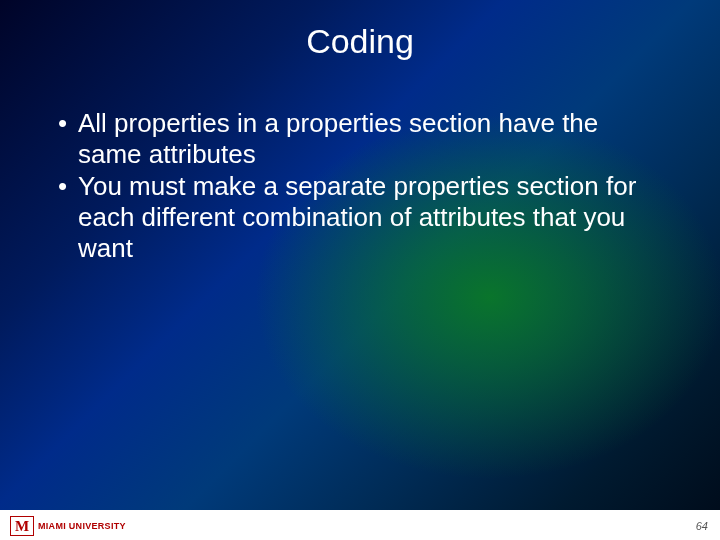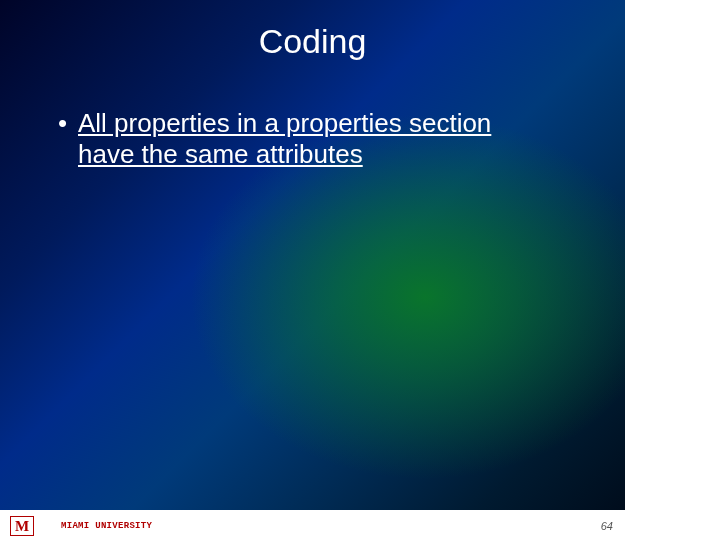--- a/index.html
+++ b/index.html
@@ -5,27 +5,26 @@
   html, body {
     margin: 0;
     padding: 0;
     width: 720px;
     height: 540px;
     overflow: hidden;
     font-family: Arial, Helvetica, sans-serif;
   }
   .slide {
     position: relative;
-    width: 601px;
+    width: 720px;
     height: 540px;
     background:
       radial-gradient(ellipse 360px 280px at 68% 55%, rgba(10,120,40,0.95) 0%, rgba(10,120,40,0.6) 25%, rgba(10,60,120,0.0) 65%),
       linear-gradient(135deg, #000428 0%, #001a5c 25%, #002b8a 40%, #003a7a 55%, #002b55 70%, #001a30 85%, #000a18 100%);
     color: #ffffff;
-    padding-left: 24px;
   }
   .title {
     position: absolute;
     top: 22px;
     left: 0;
     width: 100%;
     text-align: center;
     font-size: 34px;
     font-weight: 400;
     color: #ffffff;
@@ -41,21 +40,20 @@
   }
   .body ul {
     list-style: none;
     margin: 0;
     padding: 0;
   }
   .body li {
     position: relative;
     padding-left: 20px;
     margin-bottom: 2px;
-    text-decoration: underline;
   }
   .body li::before {
     content: "•";
     position: absolute;
     left: 0;
     top: 0;
   }
   .footer {
     position: absolute;
     left: 0;
@@ -89,22 +87,21 @@
   .logo-text {
     display: flex;
     flex-direction: column;
     line-height: 1;
   }
   .logo-main {
     color: #b00000;
     font-size: 9px;
     font-weight: bold;
     letter-spacing: 0.3px;
-    font-family: Liberation Mono, monospace;
-    margin-left: 23px;
+    font-family: Liberation Sans, sans-serif;
   }
   .logo-sub {
     color: #777;
     font-size: 5px;
     letter-spacing: 0.2px;
   }
   .pagenum {
     position: absolute;
     right: 12px;
     bottom: 8px;
@@ -116,20 +113,21 @@
 </head>
 <body>
 
 <div class="slide">
 
   <div class="title">Coding</div>
 
   <div class="body">
     <ul>
       <li>All properties in a properties section have the same attributes</li>
+      <li>You must make a separate properties section for each different combination of attributes that you want</li>
     </ul>
   </div>
 
   <div class="footer">
     <div class="logo">
       <div class="logo-mark">M</div>
       <div class="logo-text">
         <span class="logo-main">MIAMI UNIVERSITY</span>
         <span class="logo-sub"></span>
       </div>

